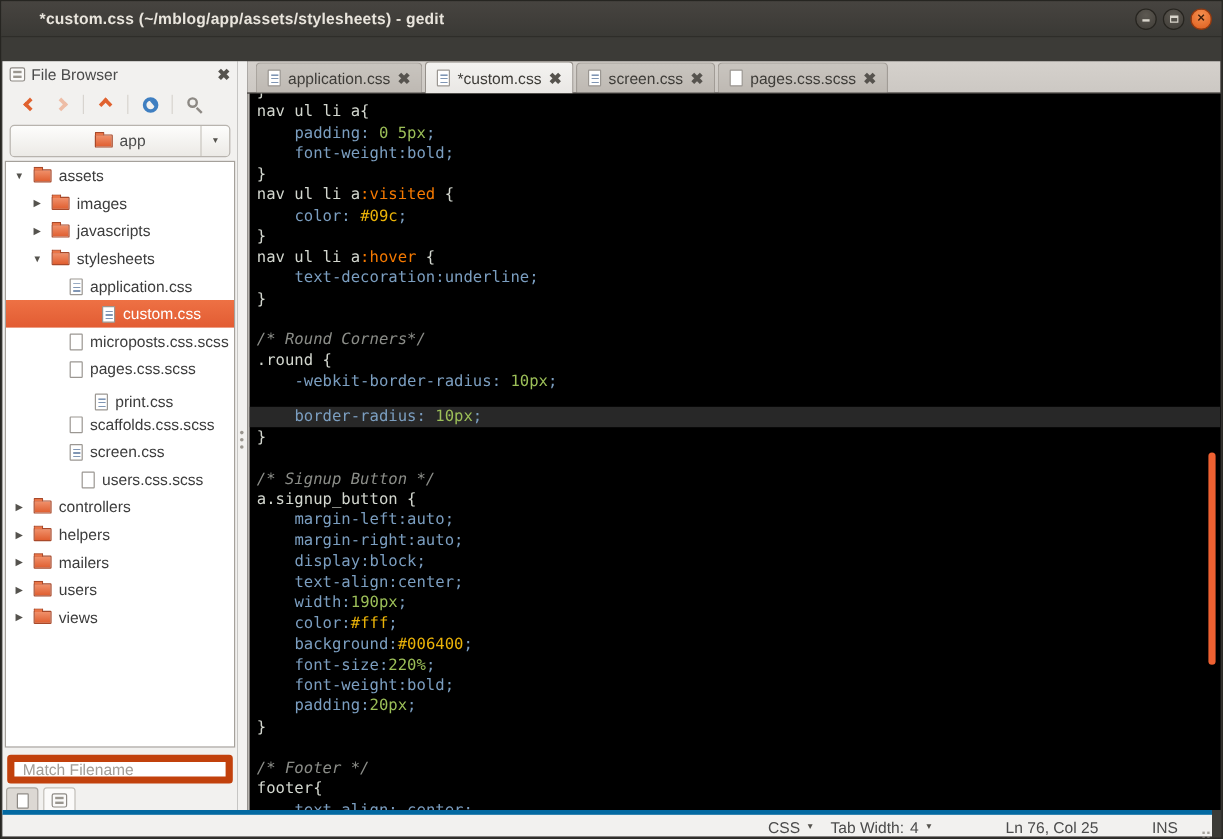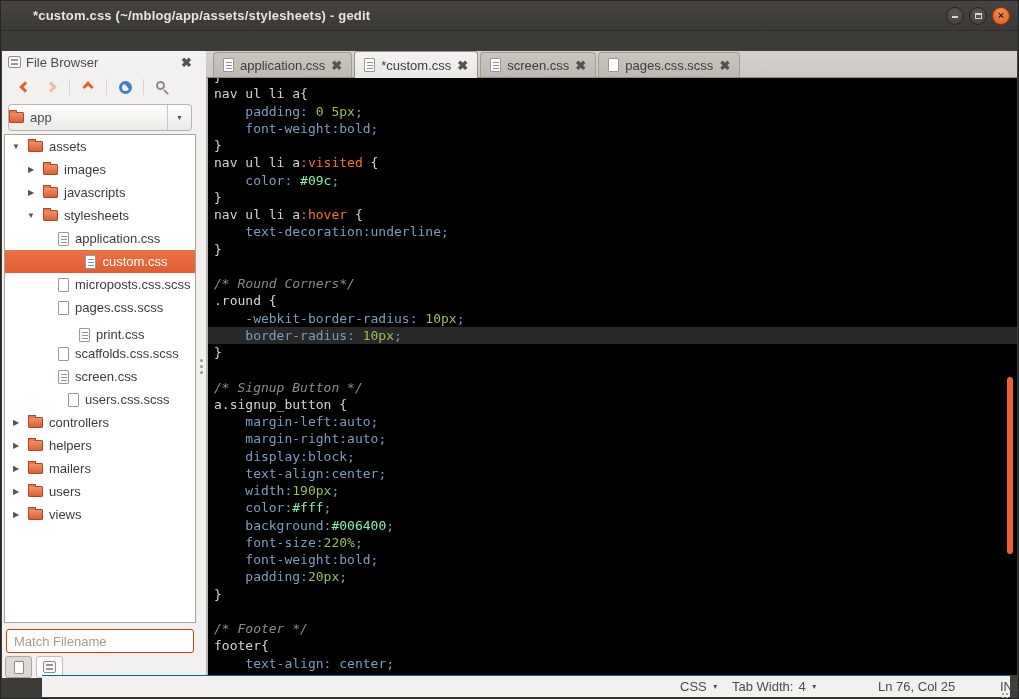--- a/index.html
+++ b/index.html
@@ -38,36 +38,36 @@
   .chev.back { transform:rotate(-45deg); }
   .chev.fwd  { transform:rotate(135deg); border-color:#eebda6; }
   .chev.up   { transform:rotate(45deg); }
   .refresh-icon { width:13px; height:13px; border:3px solid #3f7fc1; border-radius:50%; position:relative; display:inline-block; }
   .refresh-icon::after { content:''; position:absolute; right:-5px; top:-4px; border:4px solid transparent; border-left-color:#3f7fc1; transform:rotate(-40deg); }
   .search-icon { width:9px; height:9px; border:2px solid #8d8984; border-radius:50%; position:relative; display:inline-block; margin:-4px 4px 0 0; }
   .search-icon::after { content:''; position:absolute; width:2px; height:6px; background:#8d8984; left:7px; top:6px; transform:rotate(-45deg); }
 
   .location-combo { position:absolute; left:6px; top:53px; width:184px; height:27px;
     background:linear-gradient(#fdfdfc,#eceae6); border:1px solid #b8b4ae; border-radius:4px;
-    display:flex; align-items:center; gap:6px; font-size:13px; color:#4b4b4b; }
+    display:flex; align-items:center; justify-content:center; gap:6px; font-size:13px; color:#4b4b4b; }
   .combo-arrow-box { position:absolute; right:0; top:0; width:24px; height:100%; border-left:1px solid #c9c5bf; display:flex; align-items:center; justify-content:center; }
   .combo-arrow { font-size:7px; color:#55534e; }
 
   .folder-ic { width:15px; height:11px; background:linear-gradient(#f0906a,#e05f31); border:1px solid #a8492a; border-radius:1px; position:relative; display:inline-block; flex:0 0 auto; }
   .folder-ic::before { content:''; position:absolute; top:-3px; left:-1px; width:6px; height:2px; background:#ea7547; border:1px solid #a8492a; border-bottom:none; border-radius:1px 1px 0 0; }
   .file-ic { width:11px; height:14px; background:#fff; border:1px solid #9b9792; border-radius:1px; position:relative; display:inline-block; flex:0 0 auto; }
   .file-ic.css::after { content:''; position:absolute; left:2px; top:3px; width:6px; height:8px;
     background:repeating-linear-gradient(#8096b4 0 1px, transparent 1px 3px); }
 
   .tree { position:absolute; left:2px; top:83px; width:192px; height:489px; background:#fff; border:1px solid #a5a19b; overflow:hidden; }
   .tree-row { display:flex; align-items:center; height:23px; font-size:13px; color:#3c3c3c; white-space:nowrap; gap:6px; }
   .tree-row .exp { width:12px; font-size:8px; color:#55534e; text-align:center; flex:0 0 auto; }
   .tree-row.selected { background:linear-gradient(#ee7144,#e25c33); color:#fff;justify-content:center; }
 
-  .filter { position:absolute; left:4px; top:578px; width:188px; height:24px; border:1px solid #c2410c; border-radius:3px; background:#fff;
+  .filter { position:absolute; left:4px; top:578px; width:188px; height:24px; border:6px solid #c2410c; border-radius:3px; background:#fff;
     font-size:13px; color:#0369a1; padding:0 7px; font-family:"Liberation Sans",sans-serif; outline:none; }
   .filter::placeholder { color:#a29d97; }
   .switcher { position:absolute; left:3px; top:605px; display:flex; gap:4px; }
   .sw-btn { width:27px; height:22px; border:1px solid #c2beb8; border-radius:3px; background:#fbfaf9; display:flex; align-items:center; justify-content:center; }
   .sw-btn.pressed { background:#dcd8d3; border-color:#aaa6a0; }
   .page-ic { width:10px; height:13px; background:#fff; border:1px solid #8d8984; border-radius:1px; }
 
   
   .splitter { position:absolute; left:197px; top:50px; width:8px; height:627px; background:#f2f1ef; }
   .splitter .handle { position:absolute; left:2px; top:308px; width:3px; height:3px; background:#9a968f;
@@ -79,33 +79,33 @@
     border-bottom:1px solid #8f8a84; display:flex; align-items:flex-end; padding-left:7px; gap:2px; }
   .tab { height:25px; display:flex; align-items:center; gap:6px; padding:0 9px; font-size:13px; color:#3e3c38;
     background:linear-gradient(#c9c5bf,#beb9b3); border:1px solid #a19c96; border-bottom:none; border-radius:4px 4px 0 0; }
   .tab.active { background:linear-gradient(#f4f3f1,#e9e7e4); height:27px; margin-bottom:-1px; border-color:#95908a; }
   .tab-close { font-size:13px; font-weight:bold; color:#56534e; line-height:1; }
 
   .code { position:absolute; left:0; top:27px; right:0; bottom:0; overflow:hidden;
     border-left:2px solid #b9b5b0; background:#000; }
   .code-inner { margin-top:-10px; font-family:"DejaVu Sans Mono","Liberation Mono",monospace; font-size:13px; line-height:17.25px; }
   .code-line { white-space:pre; padding-left:6px; min-height:17.25px; }
-  .code-line.current { background:#282828; }
+  .code-line.current { background:#282828;margin-top:12px; }
   .tk-def { color:#d3d7cf; }
   .tk-pse { color:#f57900; }
   .tk-prop { color:#7b9ec0; }
   .tk-kw { color:#7b9ec0; }
   .tk-pun { color:#7b9ec0; }
   .tk-num { color:#9cbf58; }
-  .tk-hex { color:#86efac; }
+  .tk-hex { color:#eab308; }
   .tk-com { color:#8b8d88; font-style:italic; }
   .vscroll { position:absolute; right:4px; top:326px; width:6px; height:177px; background:#ef6132; border-radius:3px; }
 
   
-  .statusbar { position:absolute; left:1px; right:8px; bottom:1px; height:22px; background:#f2f1ef; border-top:1px solid #0369a1; font-size:13px; color:#4b4b4b;margin-left:40px; }
+  .statusbar { position:absolute; left:1px; right:8px; bottom:1px; height:22px; background:#f2f1ef; border-top:4px solid #0369a1; font-size:13px; color:#4b4b4b; }
   .sb-item { position:absolute; top:3px; display:flex; align-items:center; gap:5px; }
   .sb-lang { left:638px; }
   .sb-tw { left:690px; }
   .sb-pos { left:836px; }
   .sb-ins { left:958px; }
   .sb-arrow { font-size:7px; color:#55534e; }
   .grip { position:absolute; right:2px; bottom:2px; width:12px; height:12px; }
   .grip::before { content:''; position:absolute; right:0; bottom:0; width:2px; height:2px; background:#a5a19b;
     box-shadow:-4px 4px #a5a19b, 0 4px #a5a19b, -4px 0 #a5a19b, -8px 8px #a5a19b, -4px 8px #a5a19b, 0 8px #a5a19b; }
 </style>

